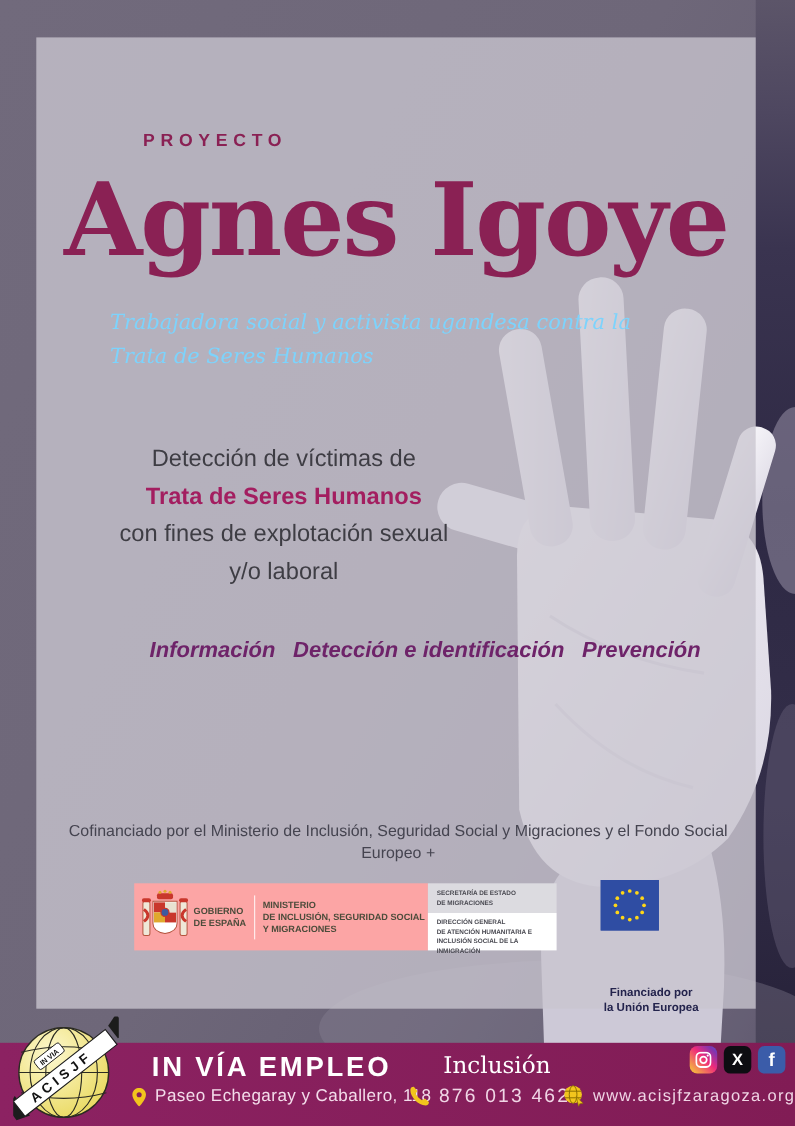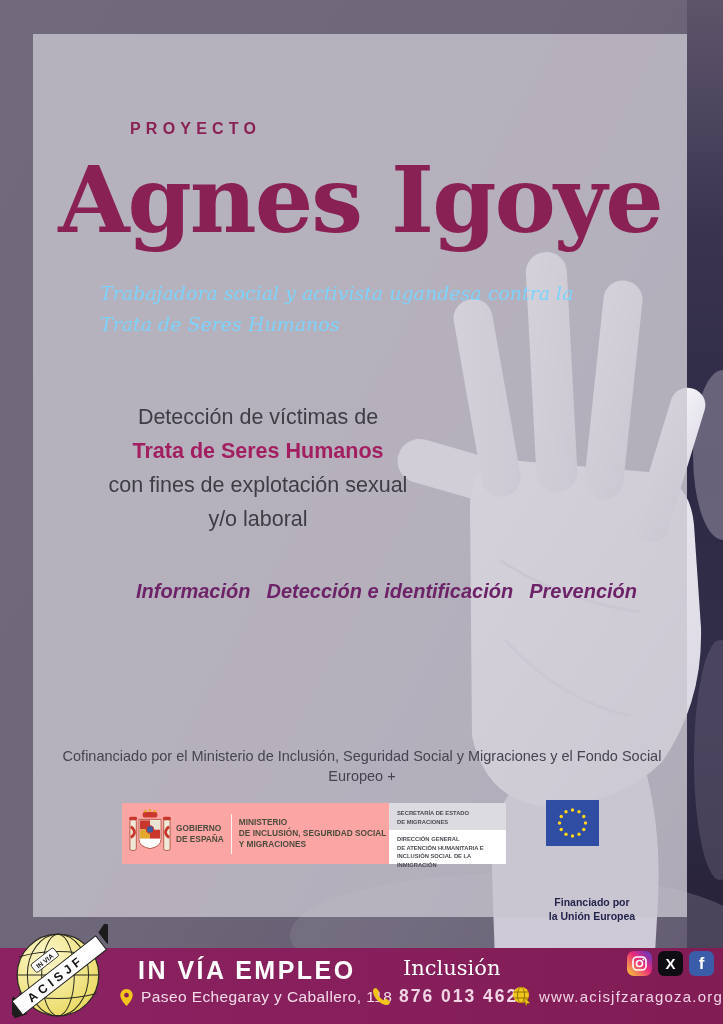--- a/index.html
+++ b/index.html
@@ -46,21 +46,21 @@
   .bar{position:absolute;z-index:4;left:0;top:948px;width:723px;height:76px;
        background:linear-gradient(90deg,#8c2262,#811c55);}
   .acisjf{position:absolute;z-index:5;left:12px;top:924px;}
   .org{position:absolute;z-index:5;left:118px;top:956px;font-size:25px;font-weight:700;
        letter-spacing:2.5px;color:#ffffff;margin-left:20px;}
   .addr{position:absolute;z-index:5;left:120px;top:988px;display:flex;align-items:center;gap:8px;
         font-size:15.5px;letter-spacing:.4px;color:#f3dcea;}
   .informate{position:absolute;z-index:5;left:403px;top:956px;font-family:"DejaVu Serif",serif;
              font-size:21px;color:#ffffff;}
   .phone{position:absolute;z-index:5;left:372px;top:986px;display:flex;align-items:center;gap:8px;
-         font-size:17.5px;letter-spacing:2px;color:#f0d5e5;font-weight:bold;}
+         font-size:17.5px;letter-spacing:2px;color:#f0d5e5;}
   .web{position:absolute;z-index:5;left:512px;top:986px;display:flex;align-items:center;gap:7px;
        font-size:15px;letter-spacing:1.2px;color:#f0d5e5;}
   .social{position:absolute;z-index:5;left:627px;top:951px;display:flex;gap:6px;}
   .sico{width:25px;height:25px;border-radius:7px;display:flex;align-items:center;justify-content:center;}
   .ig{background:linear-gradient(45deg,#f7d234 0%,#ee2a7b 55%,#8134af 85%,#515bd4 100%);}
   .xi{background:#0d0d12;border-radius:6px;color:#fff;font-weight:700;font-size:15px;}
   .fb{background:#3b5ca9;border-radius:6px;color:#fff;font-weight:700;font-size:17px;}
 </style>
 </head>
 <body>

